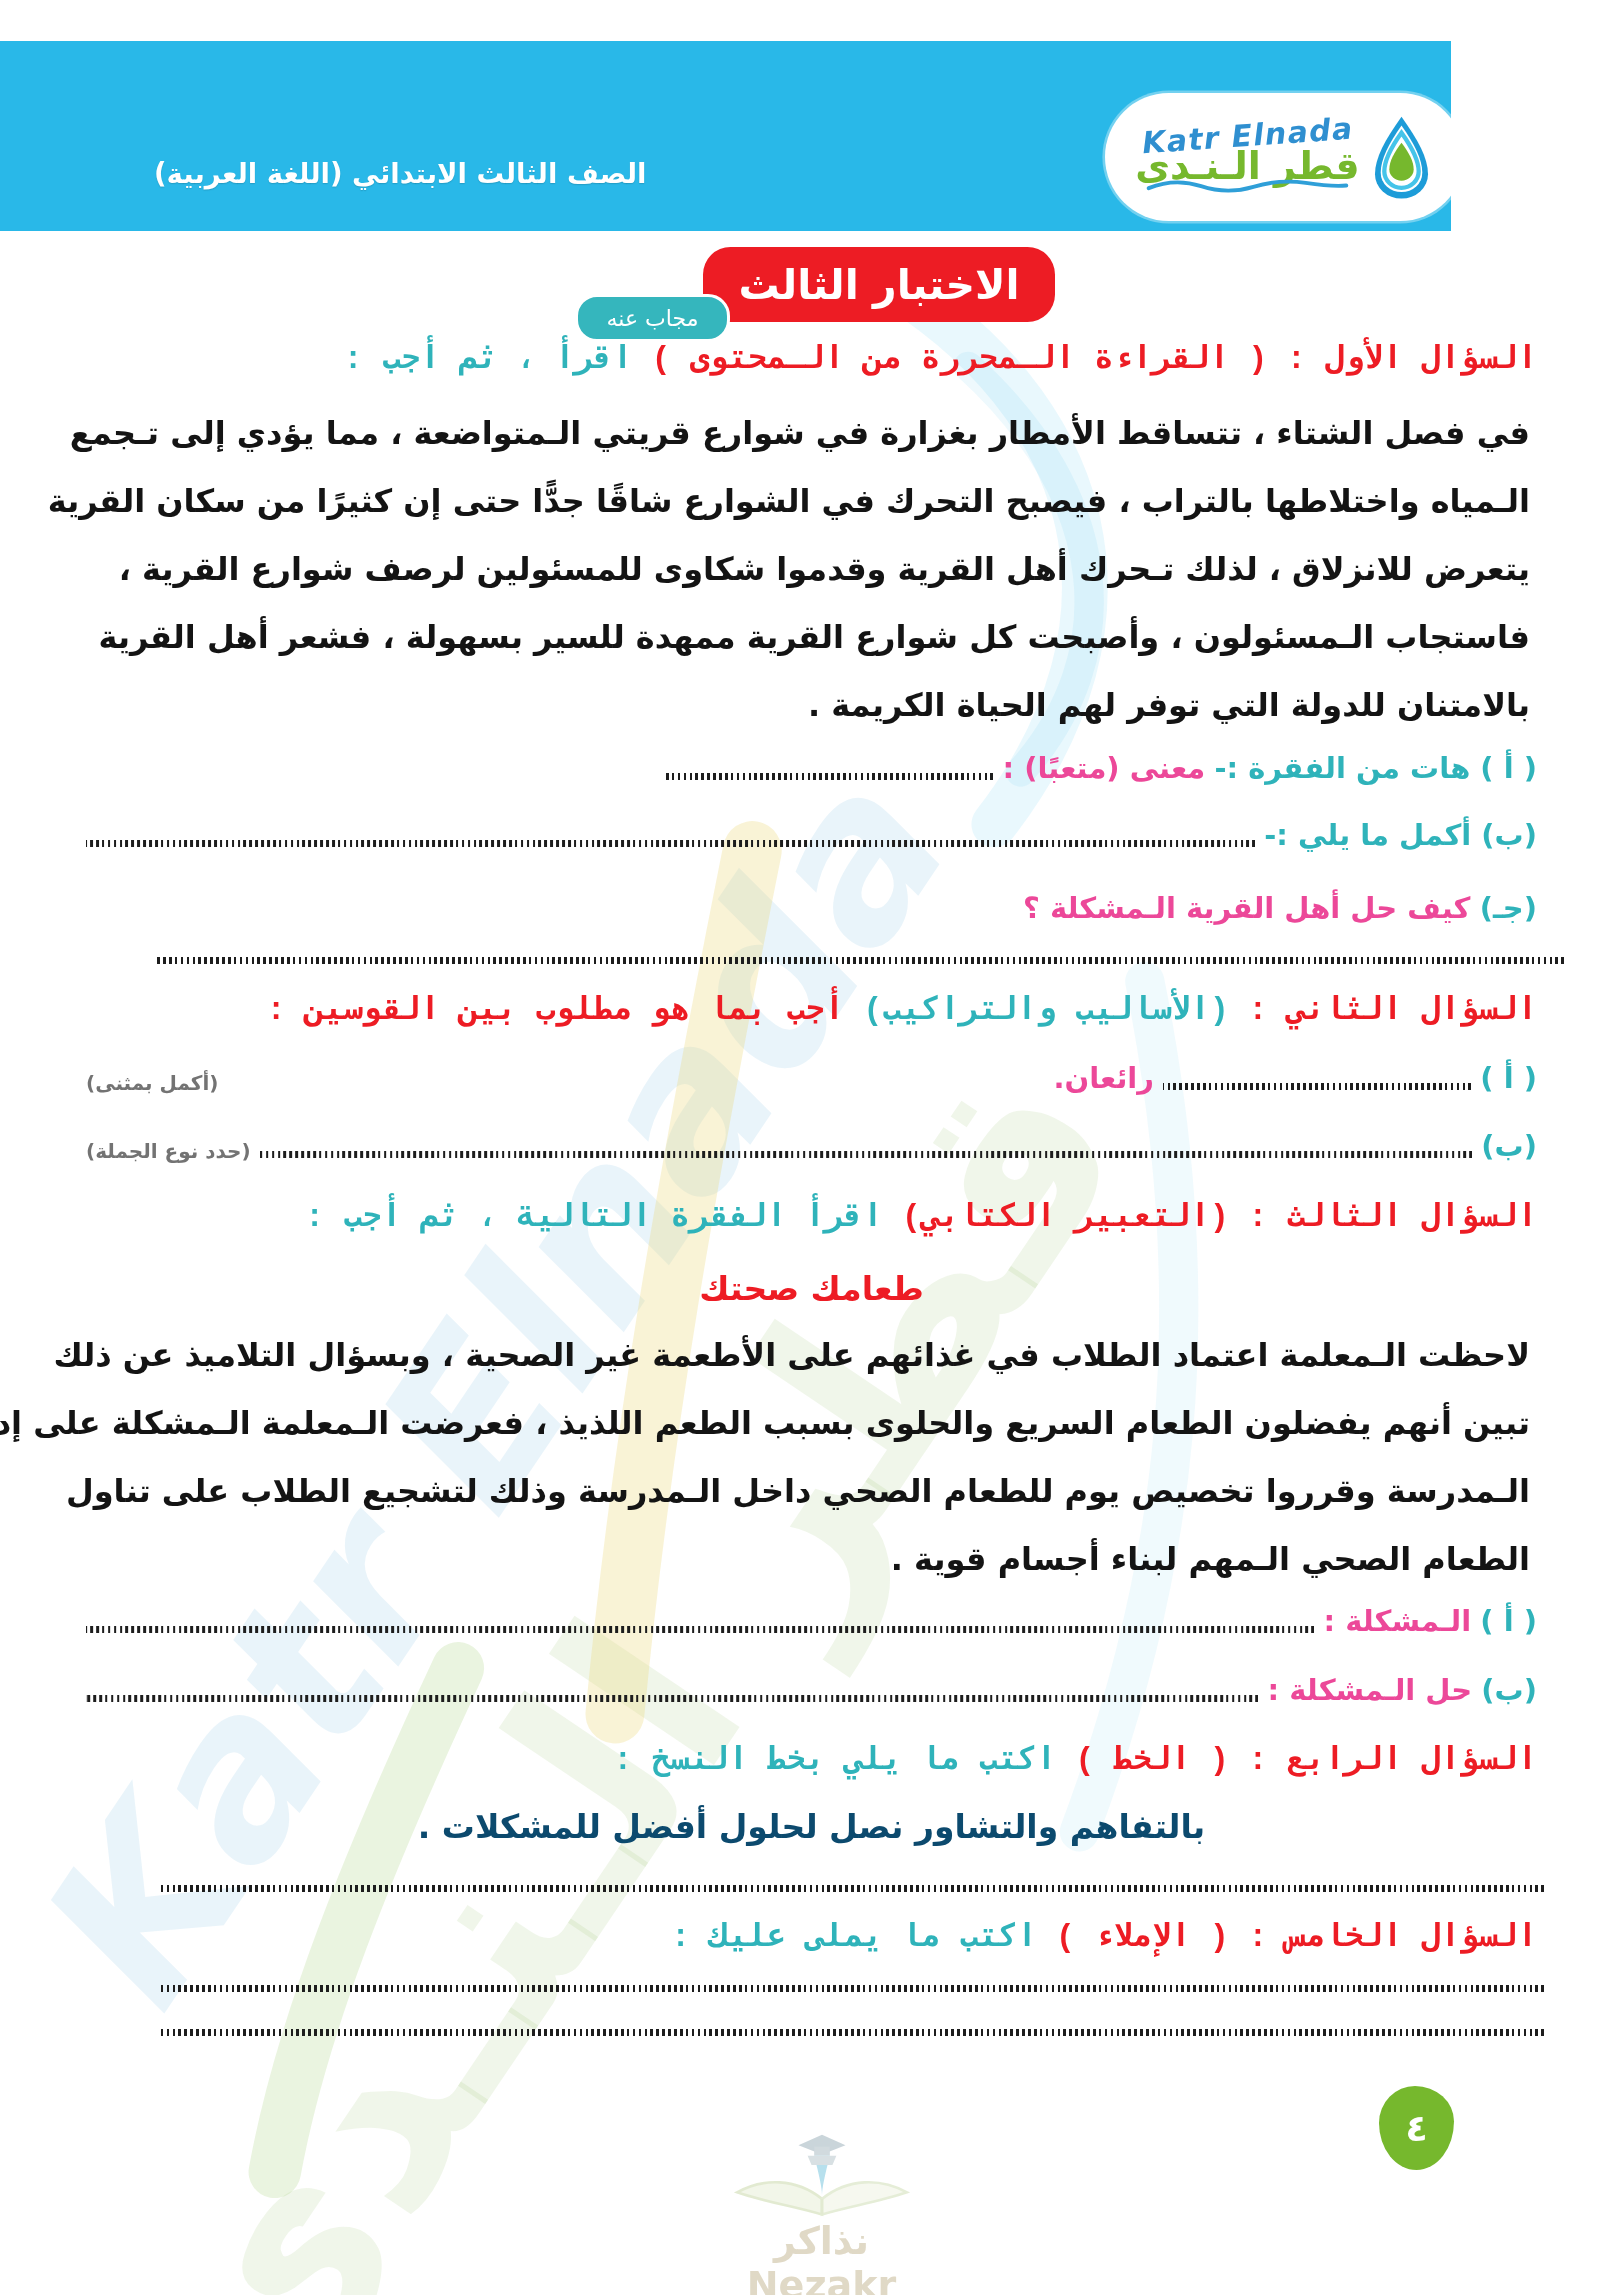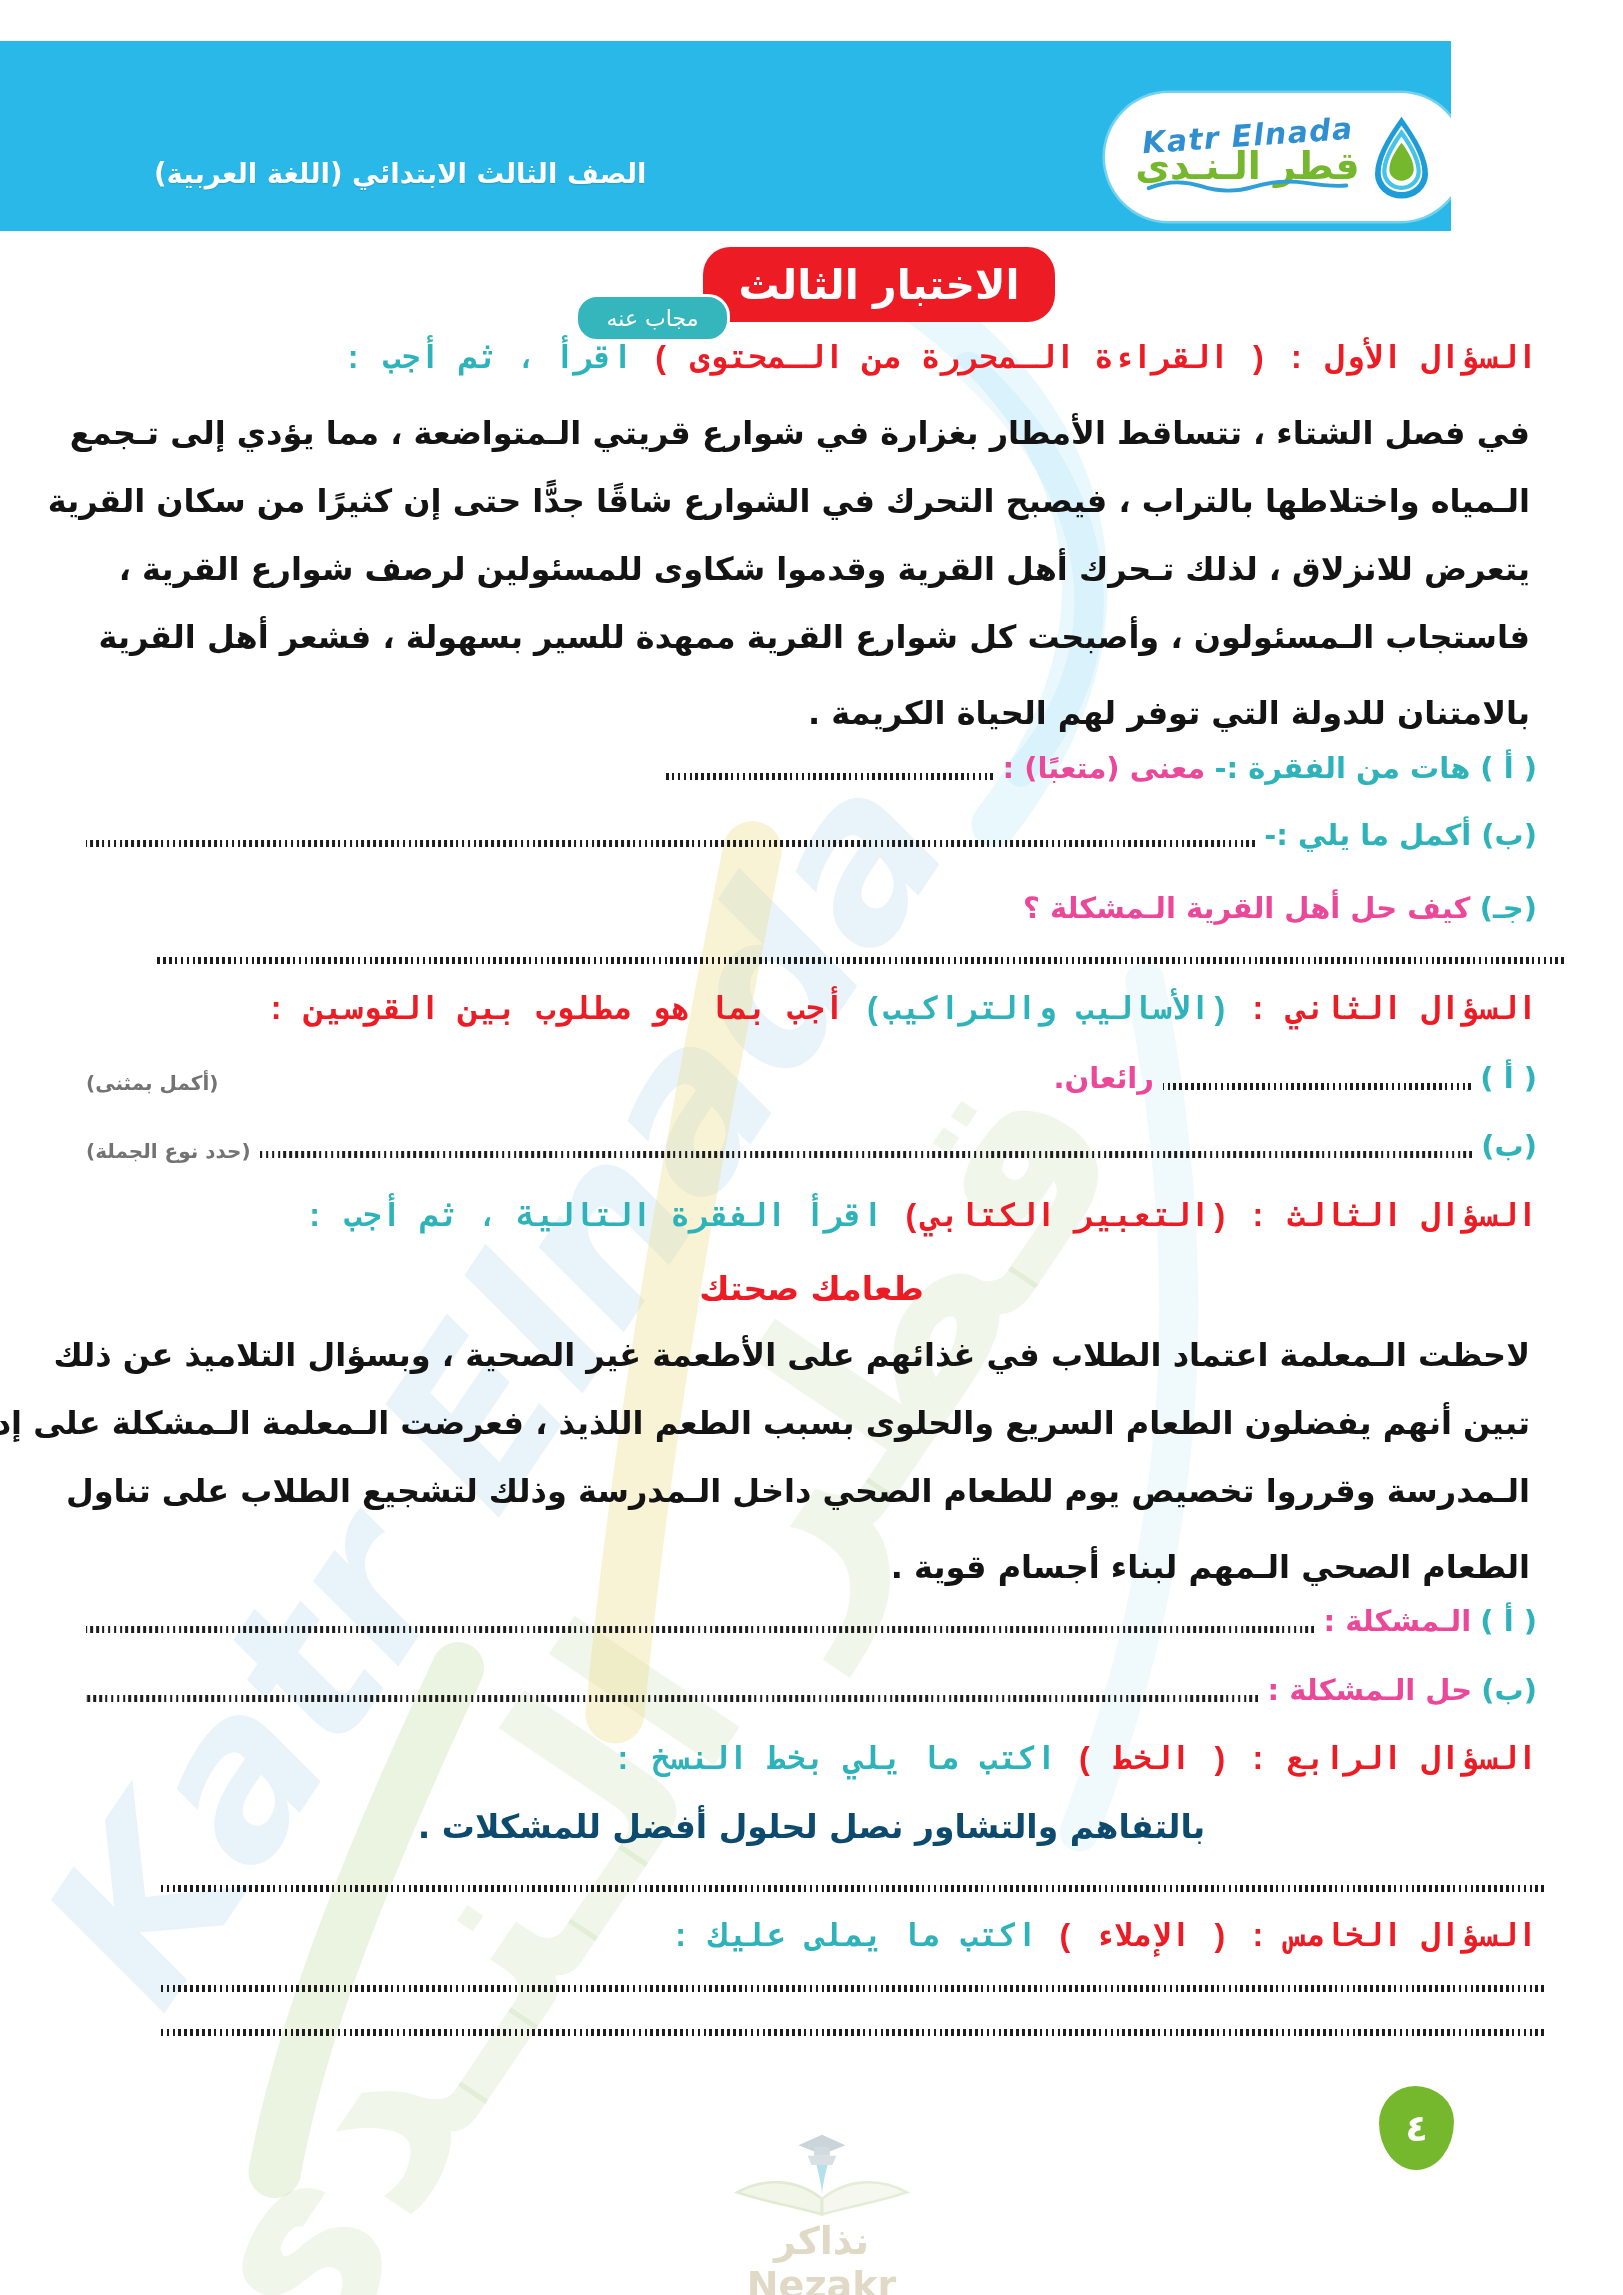--- a/index.html
+++ b/index.html
@@ -40,21 +40,21 @@
   .answered-badge-text{color:#fff;font-size:22px;font-weight:400;}
   
   .abs{position:absolute;right:86px;left:102px;font-family:Liberation Mono, monospace;}
   .q-heading{font-size:32px;font-weight:800;white-space:nowrap;z-index:2;}
   .red{color:#ed1c24;}
   .teal{color:#2fb3ba;}
   .para-line{
     position:absolute;right:93px;left:165px;font-size:32px;font-weight:700;color:#141414;
     text-align:justify;text-align-last:justify;white-space:nowrap;z-index:2;
   }
-  .para-line.last{text-align-last:right;margin-top:8px;}
+  .para-line.last{text-align-last:right;}
   .row{
     position:absolute;right:86px;left:86px;display:flex;direction:rtl;
     align-items:flex-end;gap:9.2px;font-size:29px;font-weight:800;color:#141414;z-index:2;
   }
   .row .lbl{color:#2fb3ba;white-space:nowrap;}
   .row .txt{color:#ec4899;white-space:nowrap;font-weight:700;}
   .row .hint{color:#737373;white-space:nowrap;font-size:20px;}
   .dots{
     height:7.2px;margin-bottom:5.2px;
     background-image:repeating-linear-gradient(to left,#1d1d1d 0 2.6px,transparent 2.6px 5.9px);

